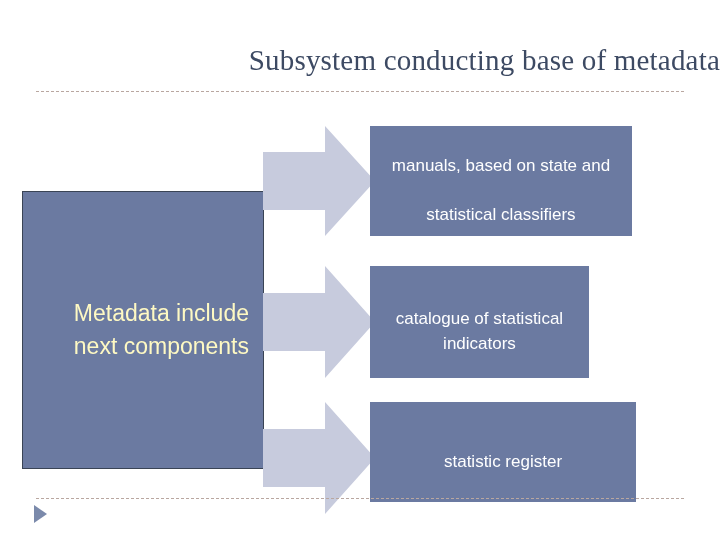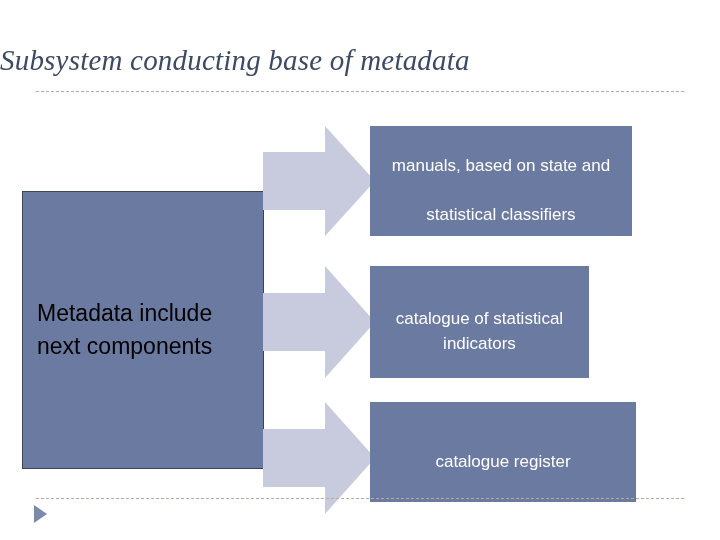--- a/index.html
+++ b/index.html
@@ -14,27 +14,26 @@
     overflow: hidden;
     position: relative;
   }
 
   
   #title {
     position: absolute;
     left: 0;
     top: 44px;
     width: 720px;
-    text-align: left;
+    text-align: right;
     font-family: "Liberation Serif", serif;
     font-size: 29px;
     color: #3d4a63;
     letter-spacing: 0.2px;
     white-space: nowrap;
-    font-style: italic;
   }
   #title-rule {
     position: absolute;
     left: 36px;
     top: 91px;
     width: 648px;
     height: 0;
     border-top: 1px dashed #b9a7a0;
   }
 
@@ -66,24 +65,24 @@
     width: 242px;
     height: 278px;
     background: #6b7aa1;
     border: 1px solid #3a4455;
     box-sizing: border-box;
     display: flex;
     align-items: center;
     justify-content: center;
   }
   #left-box-label {
-    color: #000000;
+    color: #fef9c3;
     font-size: 23px;
     line-height: 1.42;
-    text-align: left;
+    text-align: right;
     padding: 0 14px;
   }
 
   
   .right-box {
     position: absolute;
     background: #6b7aa1;
     display: flex;
     align-items: center;
     justify-content: center;
@@ -137,17 +136,17 @@
   </svg>
 </div>
 
 <div class="right-box" id="box-1">
   <div class="right-box-label">manuals, based on state and<br><br>statistical classifiers</div>
 </div>
 <div class="right-box" id="box-2">
   <div class="right-box-label">catalogue of statistical indicators</div>
 </div>
 <div class="right-box" id="box-3">
-  <div class="right-box-label">catalogue register</div>
+  <div class="right-box-label">statistic register</div>
 </div>
 
 <div id="bottom-rule"></div>
 <div id="bottom-marker"></div>
 
 </body></html>

